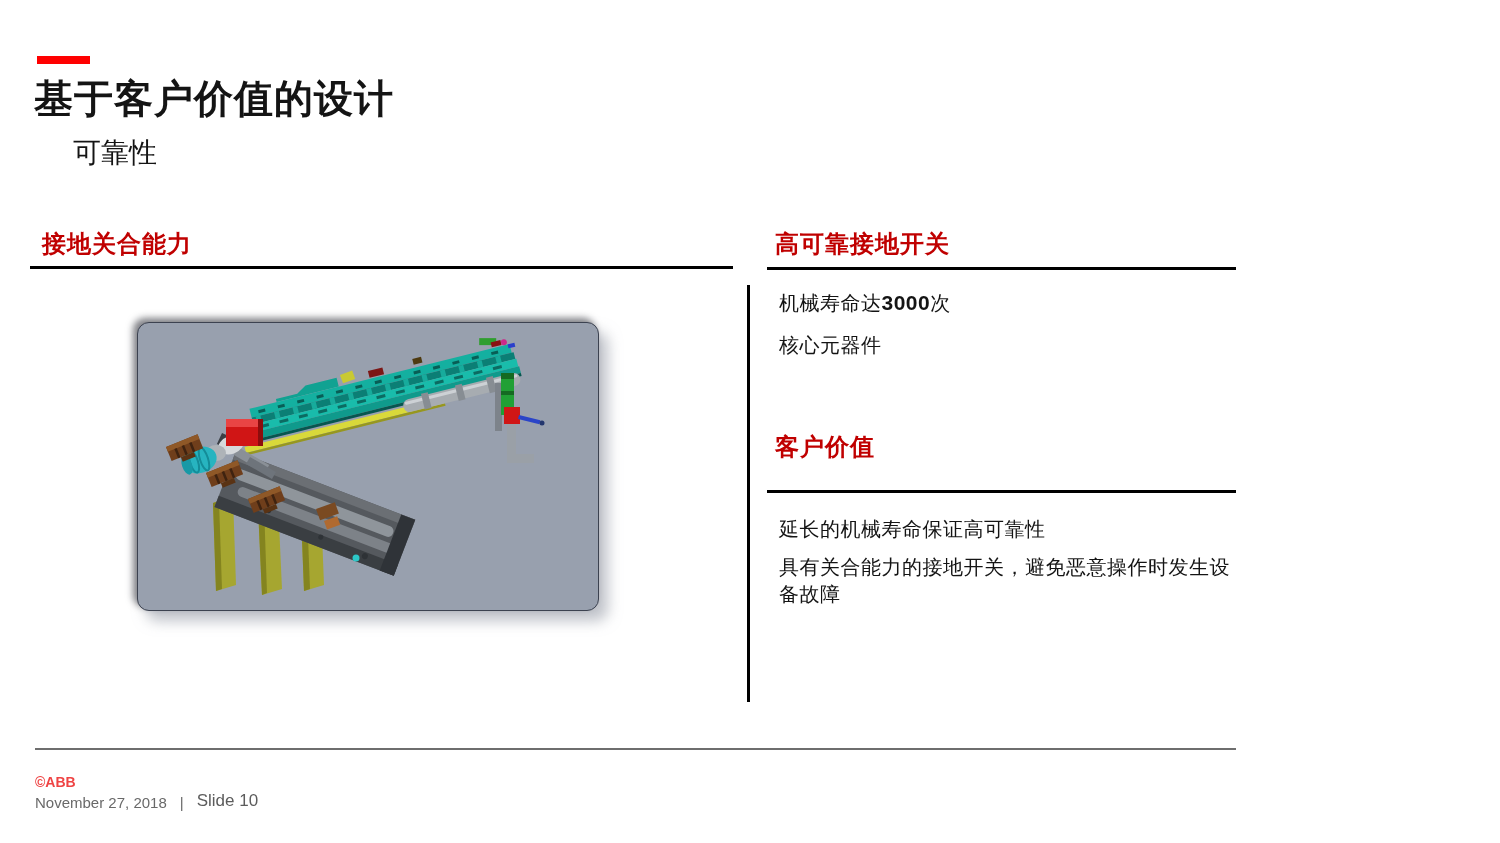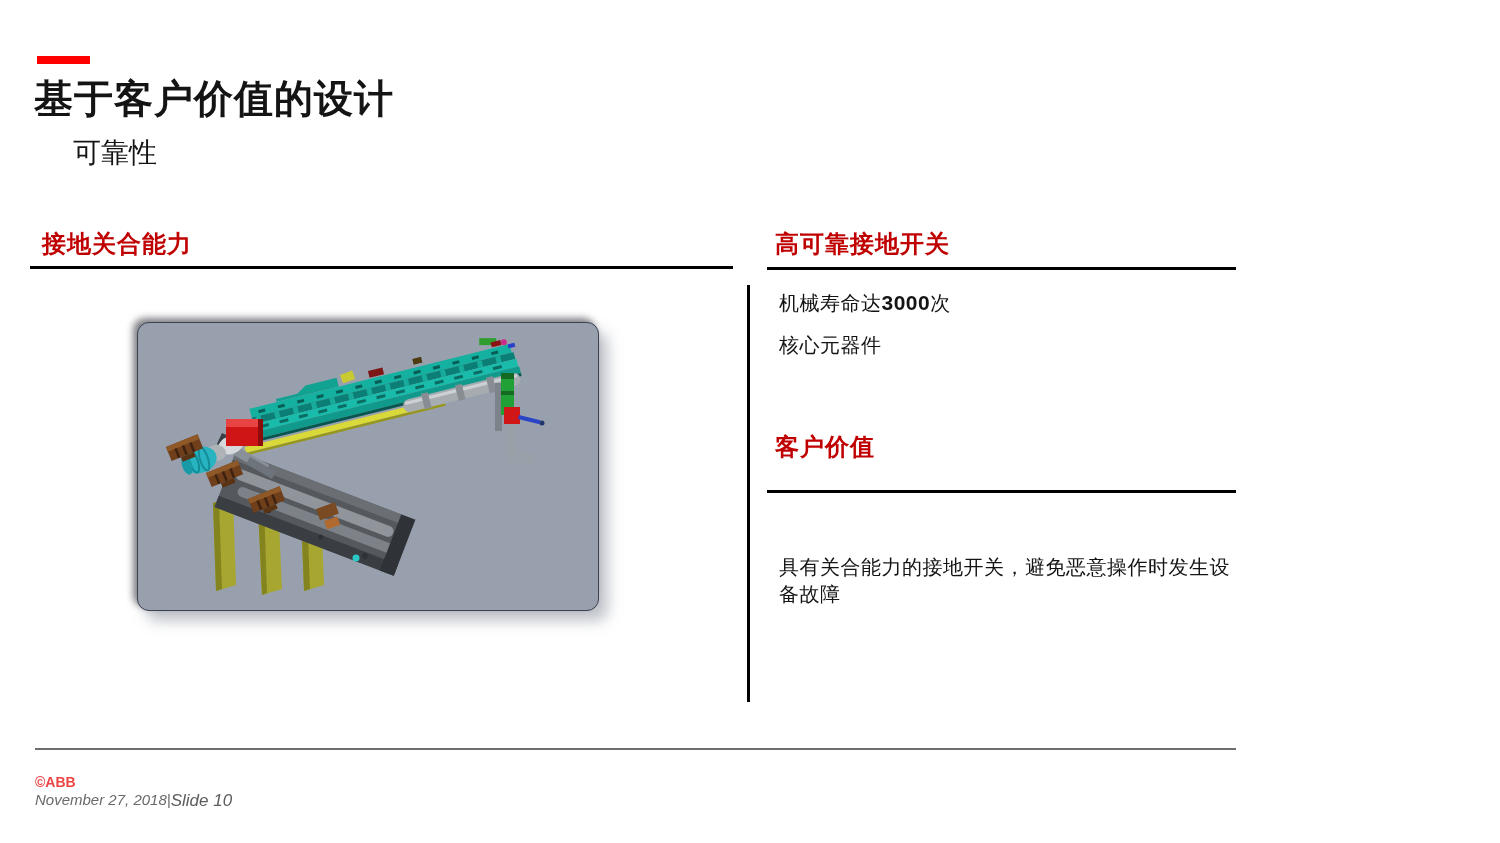--- a/index.html
+++ b/index.html
@@ -37,22 +37,22 @@
     position:absolute; left:137px; top:322px; width:460px; height:287px;
     background:#98a0ae; border-radius:12px; border:1px solid #3c4250;
     box-shadow:-4px -4px 7px rgba(25,28,36,0.55), 9px 10px 14px rgba(140,146,158,0.55);
     overflow:hidden;
   }
   .cad-panel svg { display:block; }
 
   
   .footer-rule { position:absolute; left:35px; top:748px; width:1431px; height:2px; background:#6e6e6e; }
   .copyright { position:absolute; left:35px; top:774px; font-family:"Liberation Sans","DejaVu Sans",sans-serif; font-weight:bold; font-size:14px; color:#ef4444; }
-  .date-row { position:absolute; left:35px; top:791px; display:flex; align-items:flex-start; 
-              font-family:"Liberation Sans","DejaVu Sans",sans-serif; font-size:15px; color:#696969;font-style:italic; }
+  .date-row { position:absolute; left:35px; top:791px; display:flex; align-items:flex-end; gap:13px;
+              font-family:"Liberation Sans","DejaVu Sans",sans-serif; font-size:15px; color:#696969; }
   .slide-num { font-size:17px; color:#5c5c5c; }
   .abb-logo { position:absolute; left:1404px; top:781px; width:72px; height:34px;
               font-family:"Liberation Sans","DejaVu Sans",sans-serif; font-weight:900; font-size:31px;
               color:#e60012; letter-spacing:2px; line-height:34px; }
   .logo-stripe { position:absolute; left:-1px; top:12px; width:72px; height:4px; background:#ffffff; }
 </style>
 </head>
 <body>
 
 <div class="slide">
@@ -165,20 +165,21 @@
     </svg>
   </div>
 
   <div class="section-header hdr-switch">高可靠接地开关</div>
   <div class="rule rule-switch"></div>
   <p class="body-line line-mech"><span>机械寿命达</span><span class="num">3000</span><span>次</span></p>
   <p class="body-line line-earth">核心元器件</p>
 
   <div class="section-header hdr-value">客户价值</div>
   <div class="rule rule-value"></div>
+  <p class="body-line line-val1">延长的机械寿命保证高可靠性</p>
   <p class="body-line line-val2">具有关合能力的接地开关，避免恶意操作时发生设备故障</p>
 
   <div class="v-divider"></div>
 
   <div class="footer-rule"></div>
   <div class="copyright">©ABB</div>
   <div class="date-row">
     <span>November 27, 2018</span>
     <span>|</span>
     <span class="slide-num">Slide 10</span>

